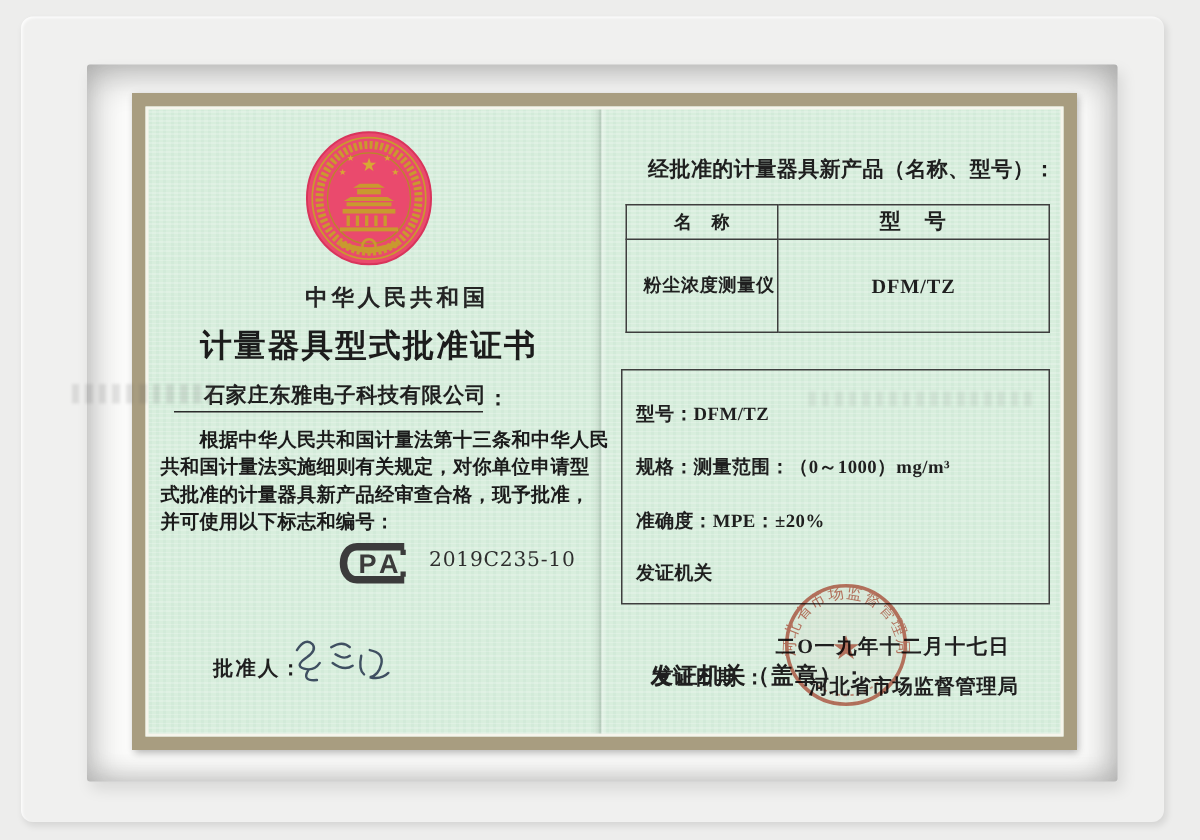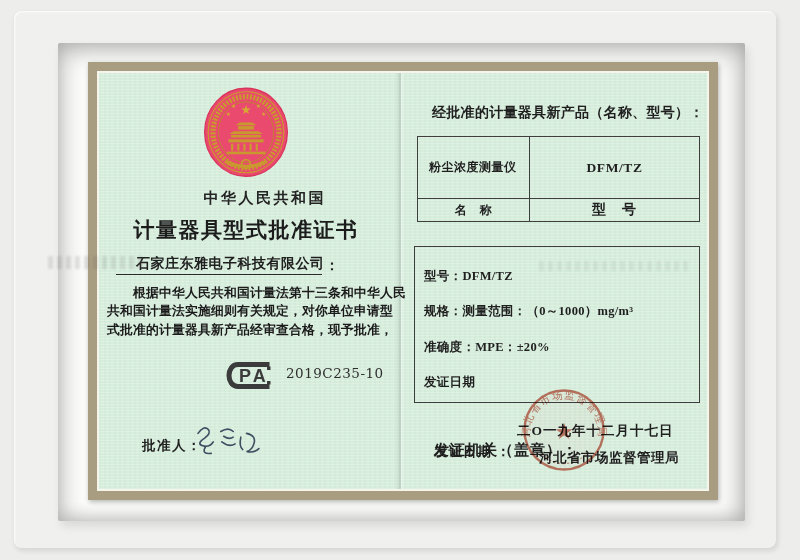--- a/index.html
+++ b/index.html
@@ -132,20 +132,21 @@
 
       <div class="abs company-row">
         <span class="company-underline">石家庄东雅电子科技有限公司</span>
         <span class="company-colon">：</span>
       </div>
 
       <div class="abs body-text">
         <div>根据中华人民共和国计量法第十三条和中华人民</div>
         <div>共和国计量法实施细则有关规定，对你单位申请型</div>
         <div>式批准的计量器具新产品经审查合格，现予批准，</div>
+        <div>并可使用以下标志和编号：</div>
       </div>
 
       <svg class="abs" style="left:121px;top:287px;" width="62" height="31" viewBox="0 0 124 62">
         <path d="M99 9 H36 C12 9 12 53 36 53 H99" fill="none" stroke="#3b3b3b" stroke-width="10"></path>
         <rect x="94" y="13" width="7" height="7" fill="#3b3b3b"></rect>
         <rect x="94" y="42" width="7" height="7" fill="#3b3b3b"></rect>
         <text x="38" y="44" font-family="Liberation Sans, DejaVu Sans, sans-serif" font-size="36" font-weight="bold" letter-spacing="6" fill="#3b3b3b">PA</text>
       </svg>
       <div class="abs cpa-number">2019C235-10</div>
 
@@ -160,35 +161,35 @@
           <path d="M52 17 q-2 10 2 13"></path>
           <path d="M58 13 q10 2 8 10 q-2 8 -8 9 q8 2 13 -3"></path>
         </g>
       </svg>
 
       <div class="abs section-title">经批准的计量器具新产品（名称、型号）：</div>
 
       <table class="products">
         <tbody>
             <tr>
+          <td class="th-cell cell-name" style="padding-left:0 !important;">名　称</td>
+          <td class="th-cell">型　号</td>
+        </tr>
+        <tr>
           <td class="cell-name">粉尘浓度测量仪</td>
           <td class="cell-model">DFM/TZ</td>
-        </tr>
-        <tr>
-          <td class="th-cell cell-name" style="padding-left:0 !important;">名　称</td>
-          <td class="th-cell">型　号</td>
         </tr>
       </tbody>
         </table>
 
       <div class="abs spec-box">
         <div>型号：DFM/TZ</div>
         <div>规格：测量范围：（0～1000）mg/m³</div>
         <div>准确度：MPE：±20%</div>
-        <div>发证日期</div>
+        <div>发证机关</div>
       </div>
 
       <div class="ghost ghost-right abs"></div>
 
       <div class="abs issue-label">发证日期 ：</div>
       <div class="abs issue-value">二O一九年十二月十七日</div>
       <div class="abs issuer-label">发证机关（盖章）：</div>
       <div class="abs issuer-value">河北省市场监督管理局</div>
 
       <svg class="abs seal" width="88" height="88" viewBox="0 0 88 88">

